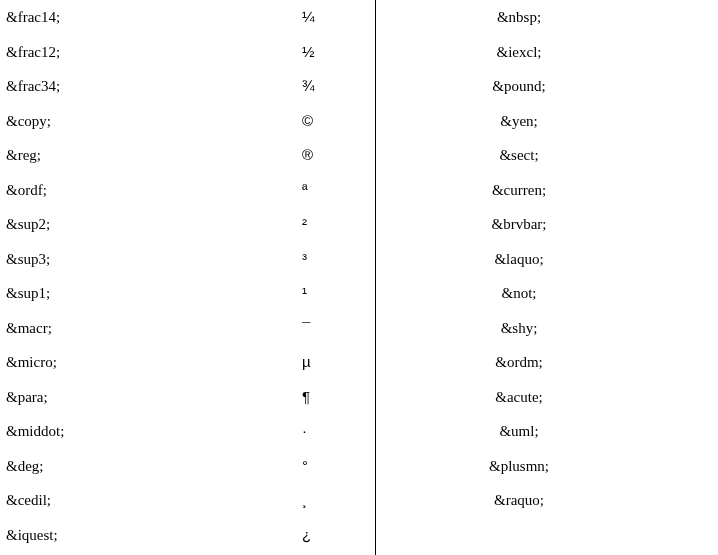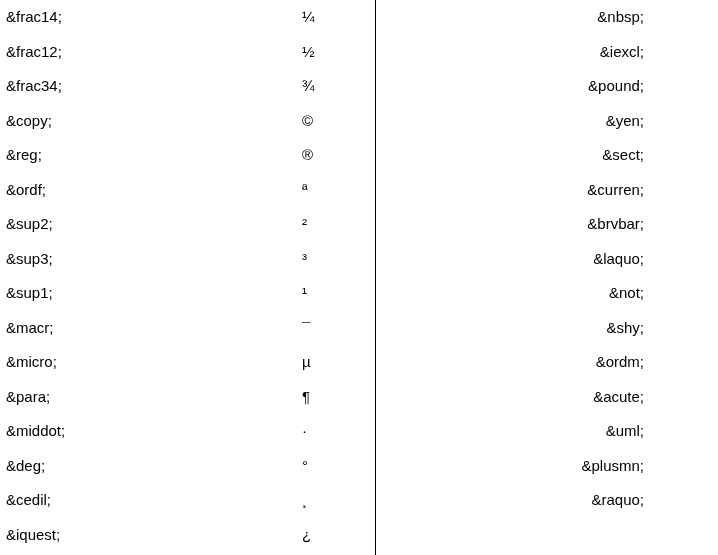--- a/index.html
+++ b/index.html
@@ -32,33 +32,33 @@
     padding-left: 6px !important;
     text-align: left;
   }
   .col-glyph-left {
     width: 84px;
     text-align: left;
   }
   .col-code-right {
     width: 250px;
     padding-left: 8px !important;
-    text-align: right;
+    text-align: center;
   }
   .col-glyph-right {
     width: 88px;
     text-align: right;
     padding-right: 8px !important;
   }
   .glyph {
     font-family: "Liberation Sans", sans-serif;
     font-size: 15px;
   }
   .code {
-    font-family: Liberation Sans, sans-serif;
+    font-family: Liberation Serif, serif;
     font-size: 15px;
     white-space: pre;
   }
   .vline {
     position: absolute;
     top: 0;
     left: 375px;
     width: 1px;
     height: 555px;
     background: #000000;

